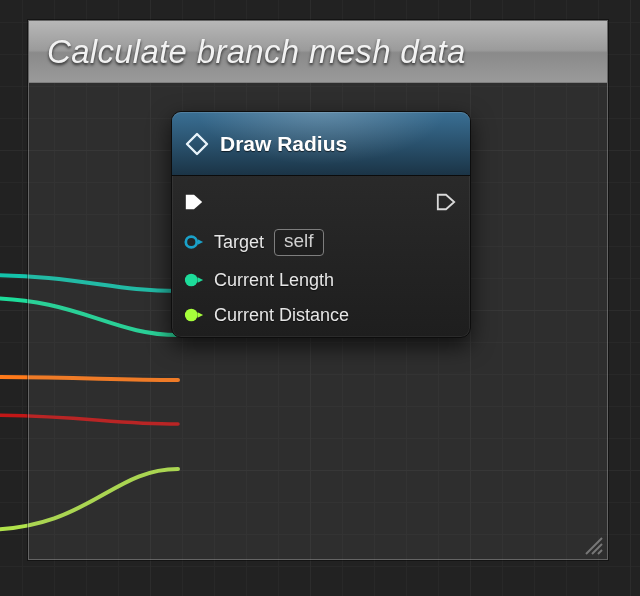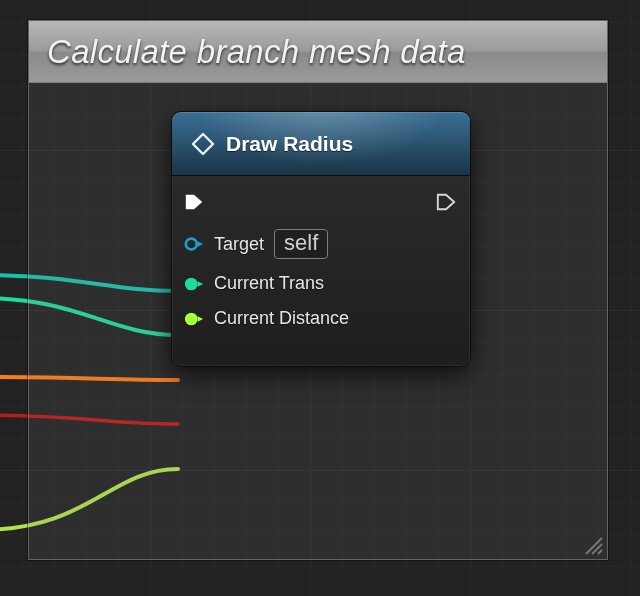--- a/index.html
+++ b/index.html
@@ -67,30 +67,30 @@
       0 8px 22px rgba(0,0,0,0.65);
   }
 
   .node-header {
     height: 64px;
     border-radius: 9px 9px 0 0;
     background:
       radial-gradient(ellipse at 50% -10%, rgba(255,255,255,0.22), rgba(255,255,255,0) 60%),
       linear-gradient(180deg, #3a6f94 0%, #284f6a 55%, #1b3446 100%);
     display: flex; align-items: center;
-    padding: 6px 12px 6px 18px;
+    padding: 6px 12px 6px 12px;
     border-bottom: 1px solid #0b0b0b;
     box-shadow: 0 1px 0 rgba(255,255,255,0.12) inset;
   }
   .node-hicongrp { display:flex; align-items:center; gap:10px; }
   .node-icon { width: 26px; height: 26px; display:flex; align-items:center; justify-content:center; }
   .node-title { color:#fff; font-size:21px; font-weight:600; text-shadow: 0 1px 1px rgba(0,0,0,.6); line-height:1.1; }
   .node-subtitle { color:#b7d2e0; font-size:16px; font-style:italic; opacity:.95; text-shadow:0 1px 1px rgba(0,0,0,.6); }
 
-  .node-body { padding: 10px 12px 30px 10px; }
+  .node-body { padding: 10px 12px 4px 10px; }
 
   .row {
     display: flex; align-items: center;
     gap: 10px;
     padding: 7px 2px;
     position: relative;
   }
   .row .label {
     color: #e6e6e6; font-size: 18px;
     text-shadow: 0 1px 1px rgba(0,0,0,0.6);
@@ -103,21 +103,21 @@
     display:flex; align-items:center; justify-content:center;
     position: relative;
   }
   .pin svg { display:block; }
 
   .self-box {
     border: 1px solid #7e7e7e;
     border-radius: 4px;
     padding: 1px 9px 3px;
     color: #cfcfcf;
-    font-size: 22px;
+    font-size: 19px;
     background: rgba(0,0,0,0.15);
     line-height: 1.1;
   }
 
   
   .wires {
     position: absolute; inset: 0;
     pointer-events: none;
   }
 
@@ -181,21 +181,21 @@
           <span class="self-box">self</span>
         </div>
 
         <div class="row">
           <span class="pin">
             <svg width="22" height="20" viewBox="0 0 22 20">
               <circle cx="8" cy="10" r="7" fill="#1ddc9a"></circle>
               <path d="M15 7 L21 10 L15 13 Z" fill="#1ddc9a"></path>
             </svg>
           </span>
-          <span class="label">Current Trans</span>
+          <span class="label">Current Length</span>
         </div>
 
 
 
         <div class="row">
           <span class="pin">
             <svg width="22" height="20" viewBox="0 0 22 20">
               <circle cx="8" cy="10" r="7" fill="#a6ff3b"></circle>
               <path d="M15 7 L21 10 L15 13 Z" fill="#a6ff3b"></path>
             </svg>

